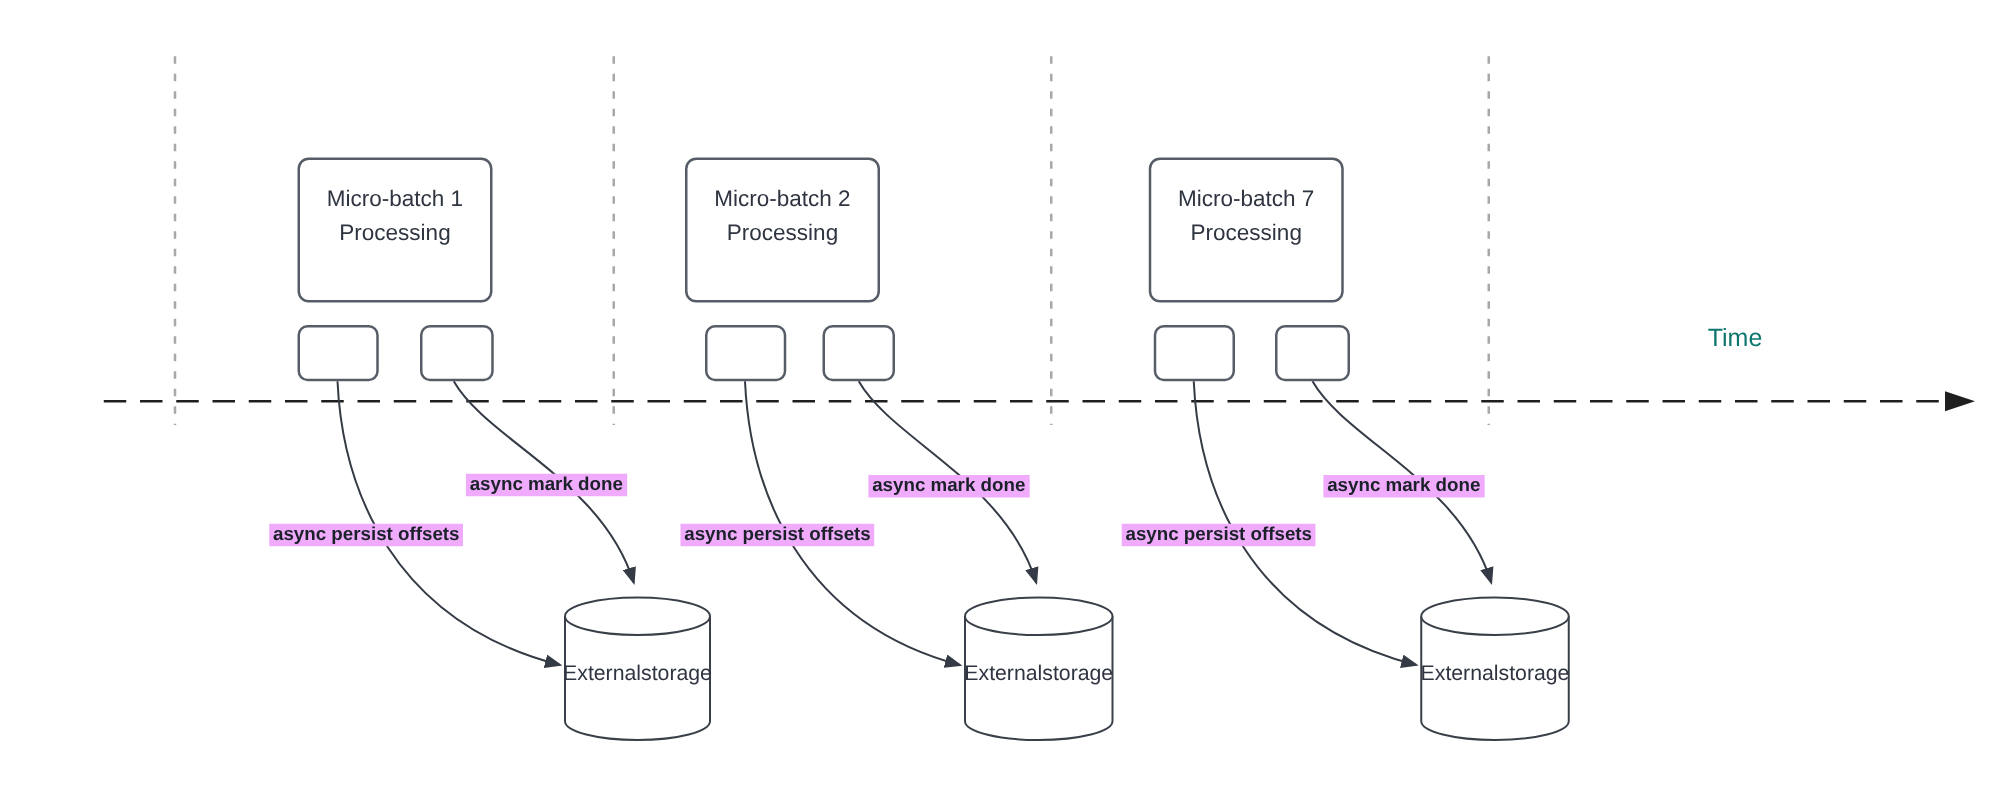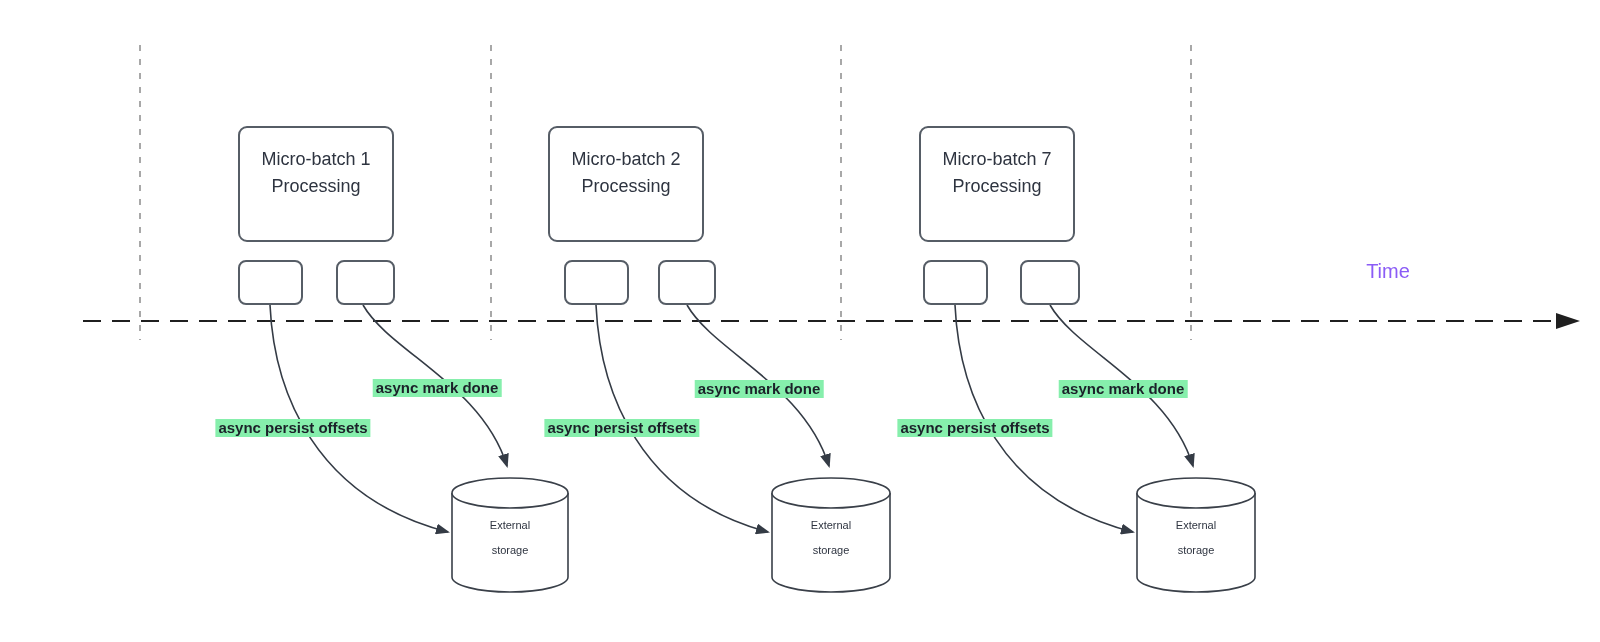--- a/index.html
+++ b/index.html
@@ -14,30 +14,30 @@
     display:flex;flex-direction:column;align-items:center;justify-content:center;
     text-align:center;color:#2e3440;font-size:18px;line-height:27px;
     padding-bottom:22px;box-sizing:border-box;
   }
   .small-box{
     border:2px solid #565d66;border-radius:8px;background:#ffffff;
     box-sizing:border-box;
   }
   .async-label{
     transform:translate(-50%,-50%);white-space:nowrap;
-    font-size:15px;font-weight:bold;color:#1b2129;background:#86efac;
+    font-size:15px;font-weight:bold;color:#1b2129;background:#f0abfc;
     padding:0 3px;line-height:18px;
   }
   .cyl-text{
-    display:flex;flex-direction:column;align-items:center;justify-content:center;
-    text-align:center;color:#2e3440;font-size:11px;line-height:25px;
+    display:flex;align-items:center;justify-content:center;
+    text-align:center;color:#2e3440;font-size:17px;line-height:25px;
     pointer-events:none;
   }
   .time-label{
-    transform:translate(-50%,-50%);font-size:20px;color:#8b5cf6;white-space:nowrap;
+    transform:translate(-50%,-50%);font-size:20px;color:#0f766e;white-space:nowrap;
   }
 </style>
 </head>
 <body>
 
 <div id="canvas">
 
   <svg id="diagram-svg" width="1600" height="642" viewBox="0 0 1600 642">
     <defs>
       <marker id="arrow" markerUnits="userSpaceOnUse" markerWidth="14" markerHeight="11" refX="12" refY="5.5" orient="auto">

